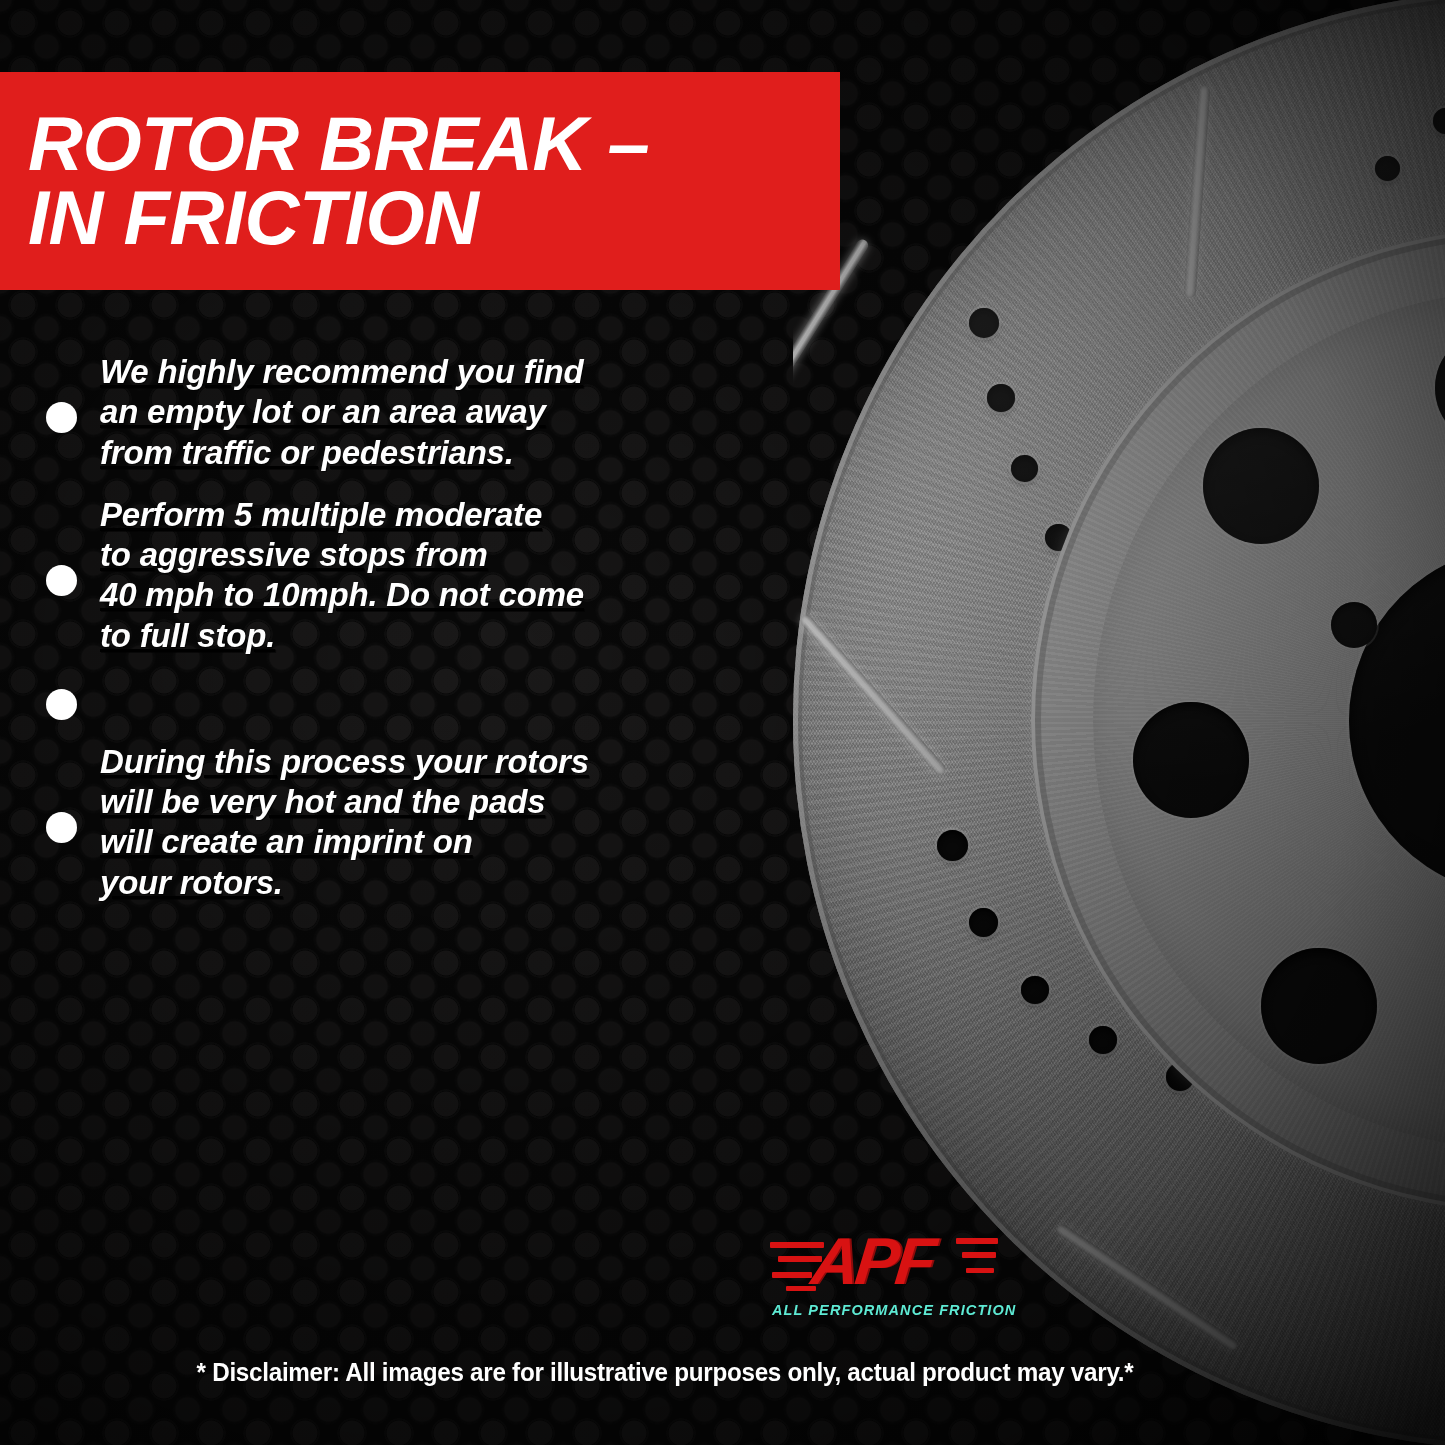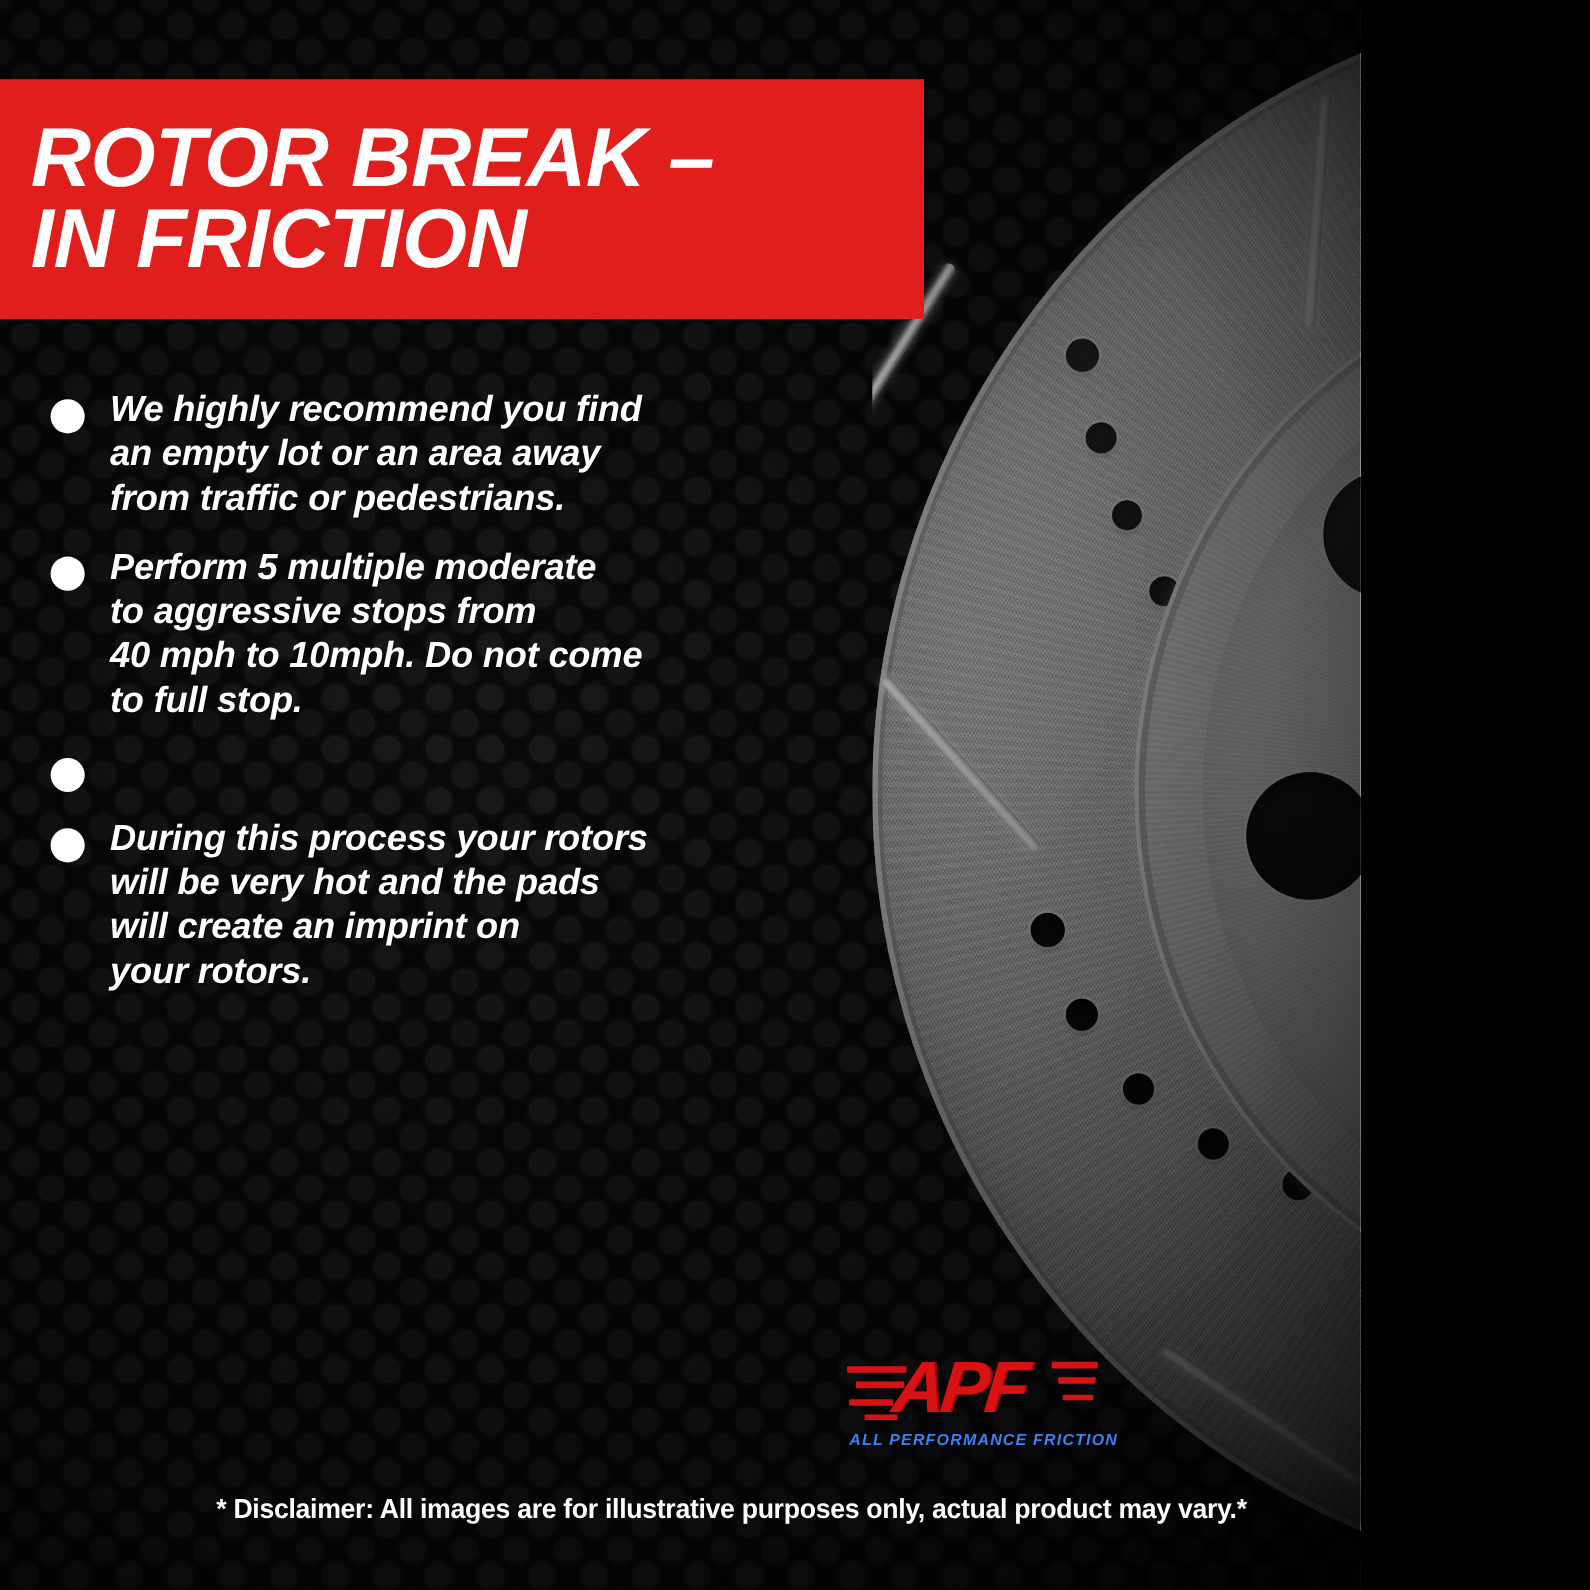--- a/index.html
+++ b/index.html
@@ -1,19 +1,19 @@
 <!DOCTYPE html>
 <html><head>
 <meta charset="utf-8">
 <style>
   html,body{margin:0;padding:0;background:#000;}
   body{width:1445px;height:1445px;overflow:hidden;font-family:"Liberation Sans",sans-serif;}
 
   #poster{
-    position:relative;width:1237px;height:1445px;
+    position:relative;width:1445px;height:1445px;
     background:#070707;
     overflow:hidden;
   }
 
   
   .bg-pattern{
     position:absolute;inset:0;
     background-color:#080808;
     background-image:
       radial-gradient(circle at 23px 23px, rgba(255,255,255,0.000) 0 13px, rgba(125,120,120,0.055) 13px 14.5px, rgba(255,255,255,0) 15px),
@@ -118,21 +118,21 @@
     font-family:"Liberation Sans",sans-serif;
     white-space:nowrap;
     transform:scaleX(1.0);
   }
 
   
   .bullets{
     position:absolute;left:46px;top:352px;width:720px;
   }
   .bullet{
-    display:flex;align-items:flex-start;margin-bottom:22px;
+    display:flex;align-items:center;margin-bottom:22px;text-decoration:underline;
   }
   .dot{
     flex:0 0 auto;width:31px;height:31px;border-radius:50%;
     background:#fff;margin-right:23px;margin-top:11px;
   }
   .btext{
     color:#fff;font-style:italic;font-weight:bold;
     font-size:33px;line-height:1.22;letter-spacing:-0.2px;
     font-family:"Liberation Sans",sans-serif;
     white-space:pre-line;
@@ -147,21 +147,21 @@
     position:absolute;left:42px;top:0px;
     font-style:italic;font-weight:bold;font-size:66px;line-height:66px;
     color:#d81212;letter-spacing:-4px;
     font-family:"Liberation Sans",sans-serif;
     transform:skewX(-6deg);
     text-shadow:2px 0 0 #8e0b0b;
   }
   .streak{position:absolute;background:#d81212;border-radius:1px;}
   .tagline{
     position:absolute;left:2px;top:74px;width:226px;text-align:center;
-    color:#3b82f6;font-style:italic;font-weight:bold;font-size:14.5px;
+    color:#5eead4;font-style:italic;font-weight:bold;font-size:14.5px;
     letter-spacing:1.1px;font-family:"Liberation Sans",sans-serif;
     white-space:nowrap;
   }
 
   
   .disclaimer{
     position:absolute;left:0;top:1358px;width:1330px;text-align:center;
     color:#fff;font-weight:bold;font-size:25px;
     letter-spacing:-0.3px;font-family:"Liberation Sans",sans-serif;
     transform:scaleX(0.97);transform-origin:center;

